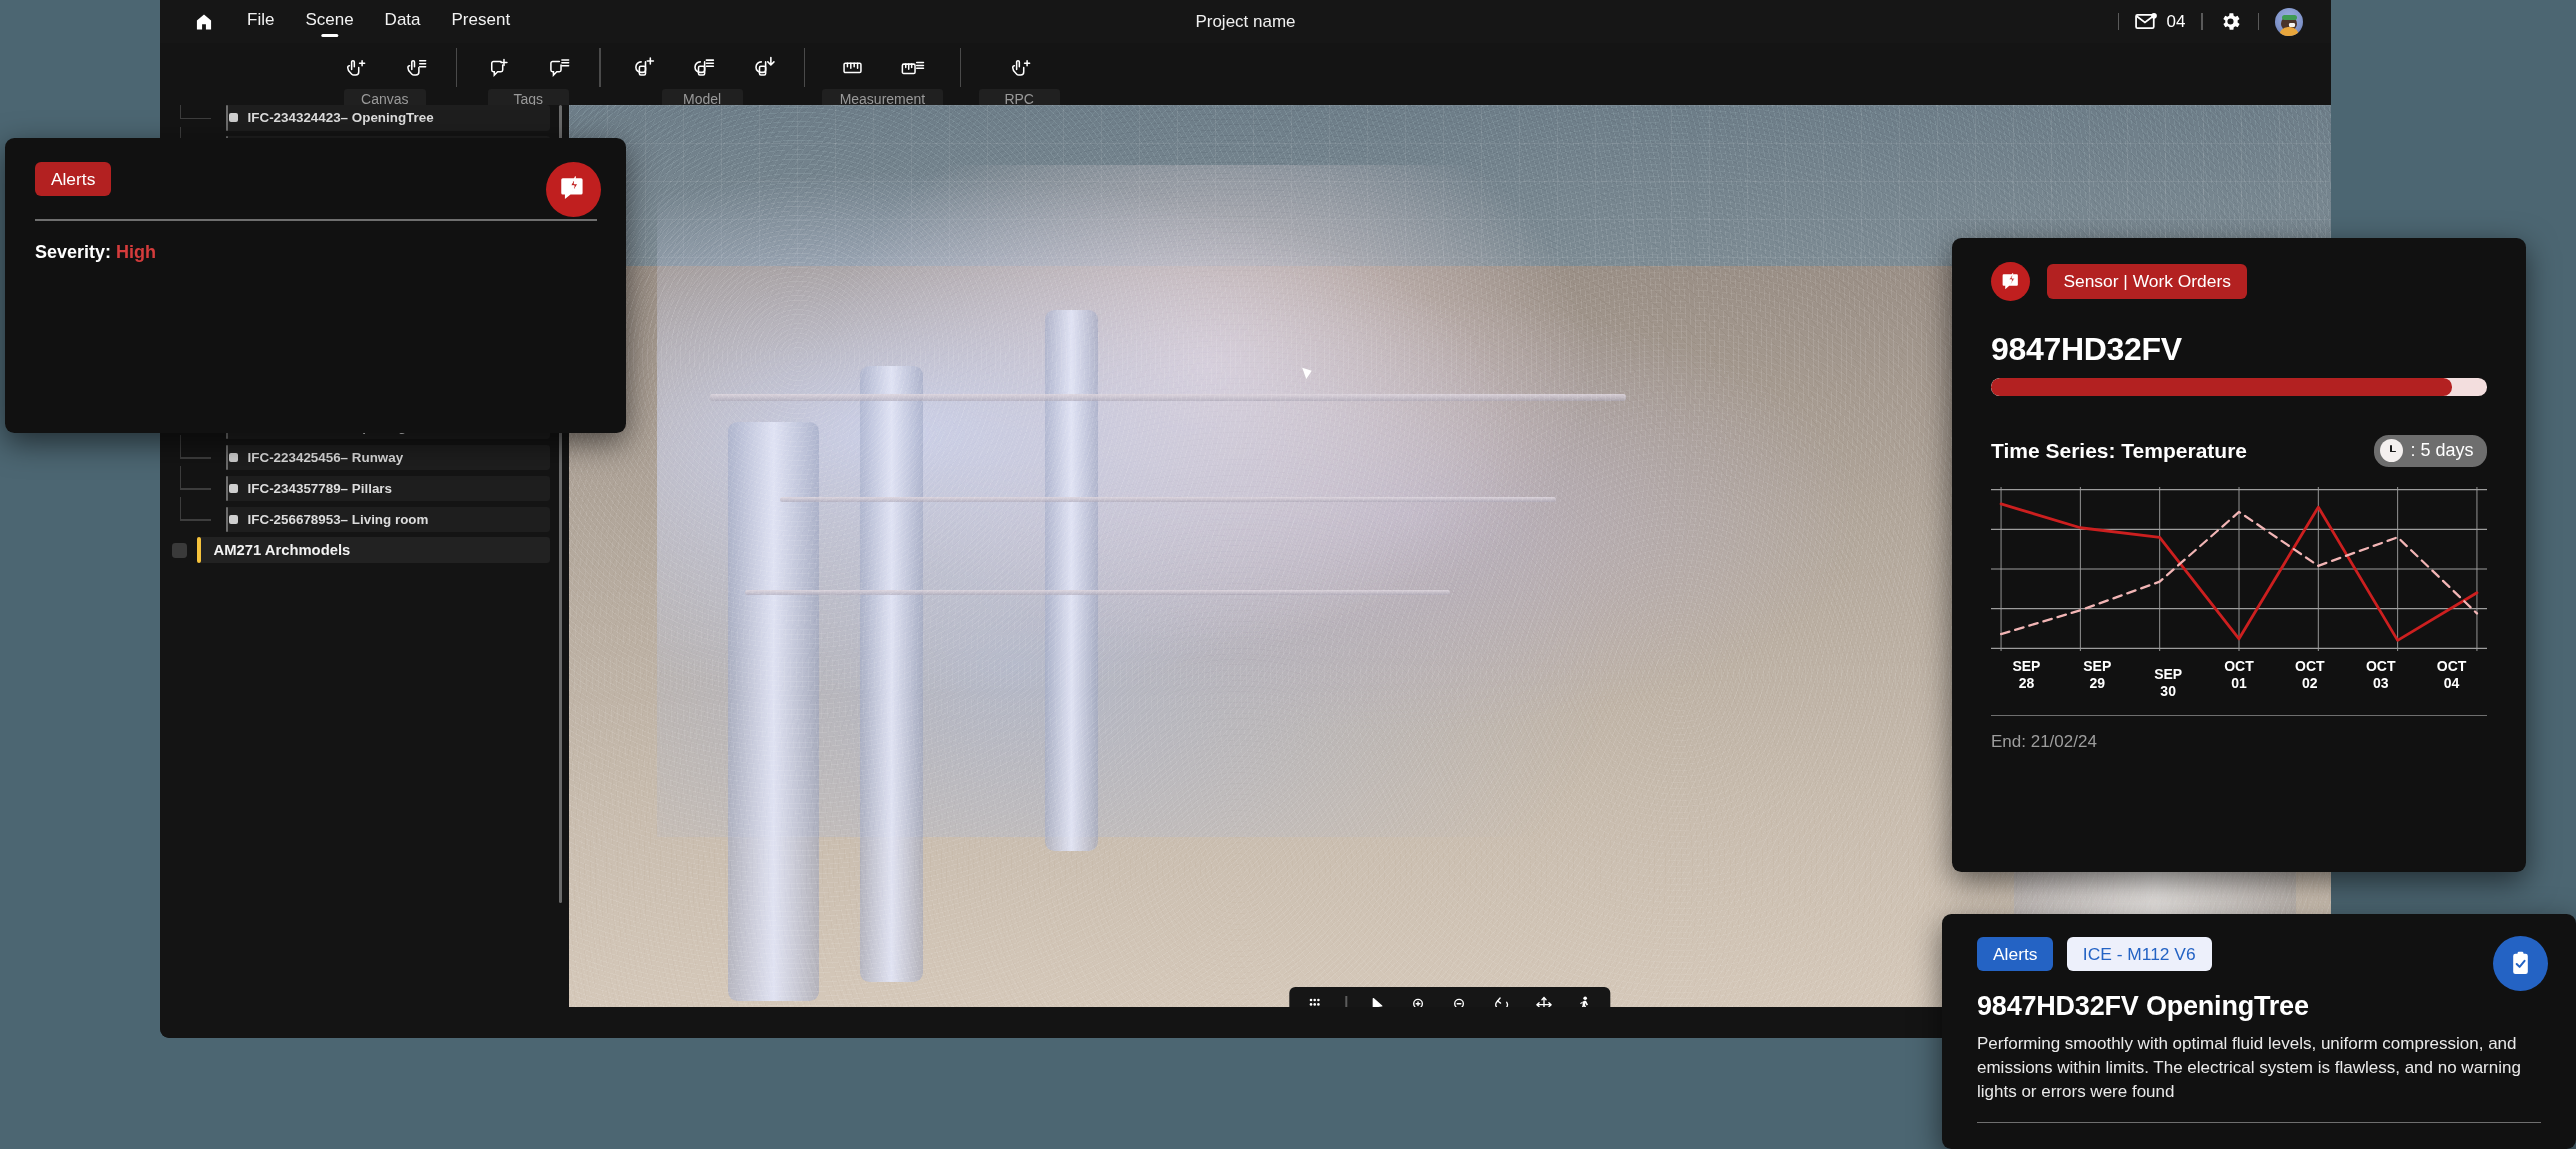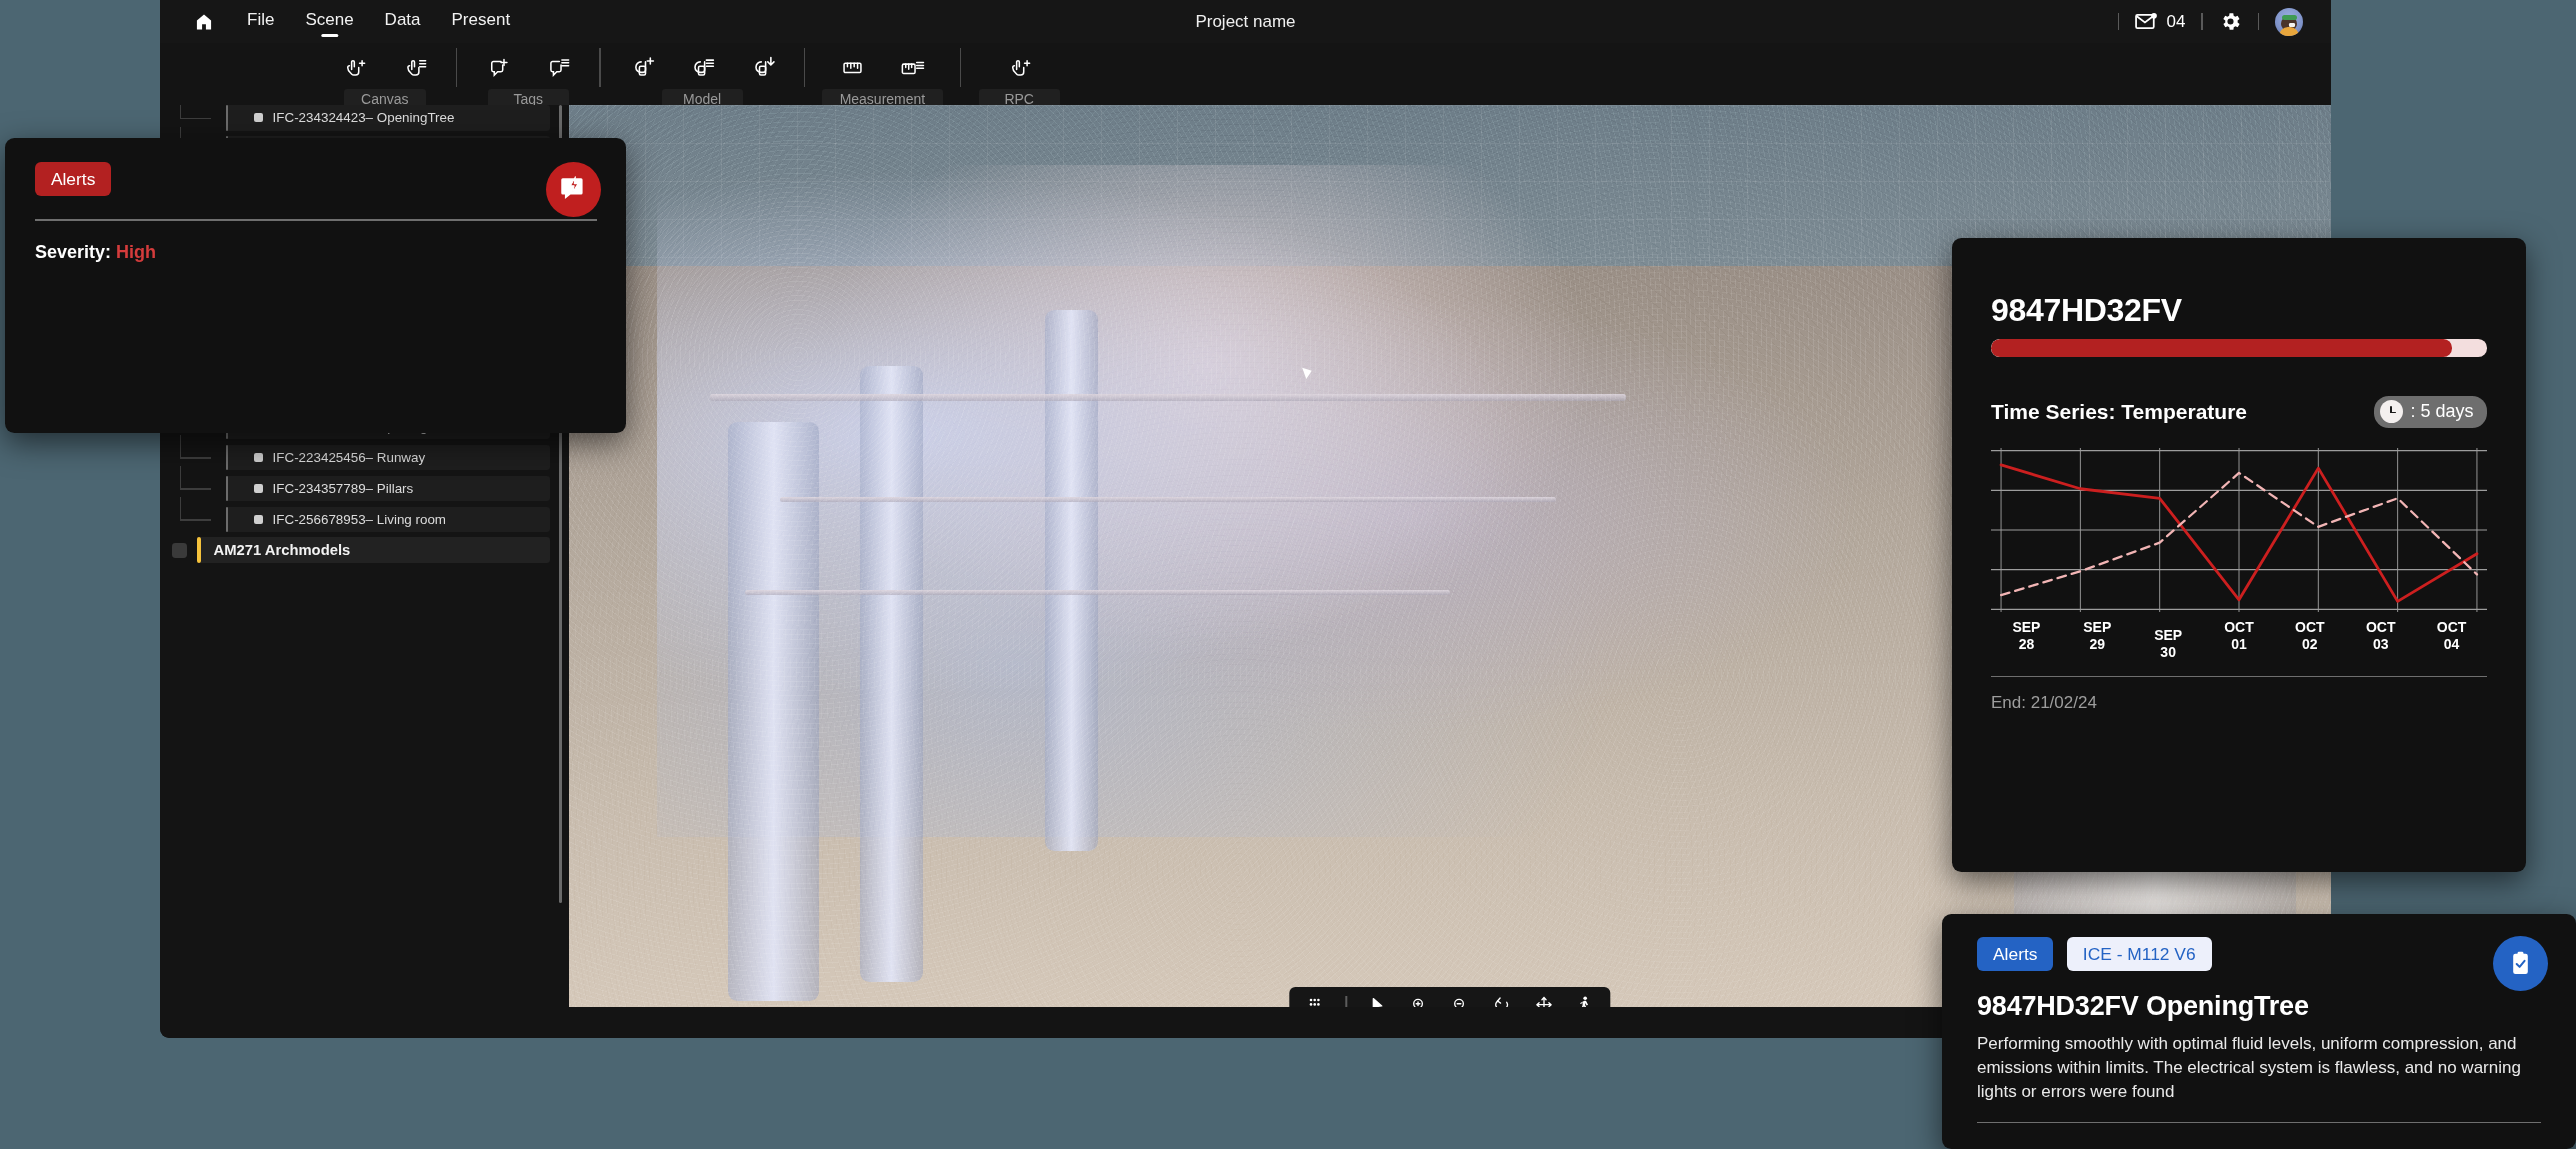--- a/index.html
+++ b/index.html
@@ -110,21 +110,21 @@
   }
   .child-row .elbow::before {
     content:""; position:absolute; left: 5.4px; top: -9.4px; width: 1.3px; height: 22px; background: #3d3d3d;
   }
   .child-row .elbow::after {
     content:""; position:absolute; left: 5.4px; top: 12.7px; width: 31px; height: 1.3px; background: #3d3d3d;
   }
   .child-row .vbar { width: 2.7px; height: 25.5px; background: #6c6c6c; border-radius: 1.3px; flex:0 0 auto; }
   .child-row .label-box {
     flex: 1; height: 25.5px; background: #1e1e1e; border-radius: 0 3.4px 3.4px 0;
-    display: flex; align-items: center; padding-left: 26px; margin-right: 19px; gap: 9.4px;
+    display: flex; align-items: center; padding-left: 1px; margin-right: 19px; gap: 9.4px; font-weight: bold;
   }
   .child-row .dot { width: 8.7px; height: 8.7px; border-radius: 2px; background: #cfcfcf; flex:0 0 auto; }
   .child-row .label-box span { color: #dcdcdc; font-size: 13.4px; }
 
   .sb-scroll {
     position: absolute; right: 6.7px; top: 0px; width: 3.4px; height: 798px;
     background: #6a6a6a; border-radius: 2px; cursor: pointer;
   }
 
   
@@ -630,20 +630,29 @@
       </svg>
     </div>
     <div class="hr"></div>
     <div class="sev-row">
       <span>Severity:</span>
       <span class="val">High</span>
     </div>
   </div>
 
   <div class="card" id="sensor-card">
+    <div class="sensor-head">
+      <div style="width:39px;height:39px;border-radius:50%;background:#c01f1f;display:flex;align-items:center;justify-content:center;flex:0 0 auto;">
+        <svg width="20" height="20" viewBox="0 0 26 26">
+          <path d="M3.5 3h17a1.4 1.4 0 0 1 1.4 1.4v12.2a1.4 1.4 0 0 1-1.4 1.4h-9.8l-5.2 4.4V18H3.5A1.4 1.4 0 0 1 2.1 16.6V4.4A1.4 1.4 0 0 1 3.5 3z" fill="#ffffff"></path>
+          <path d="M15.2 1.8 10.6 10h3.4l-1.6 6.6 5.4-8.6h-3.6z" fill="#c01f1f" stroke="#ffffff" stroke-width="1.1" stroke-linejoin="round"></path>
+        </svg>
+      </div>
+      <span class="pill pill-red">Sensor | Work Orders</span>
+    </div>
 
     <div class="sensor-id">9847HD32FV</div>
 
     <div class="temp-bar">
       <div class="temp-bar-fill" id="temp-fill" style="width: 93%;"></div>
     </div>
 
     <div class="ts-head">
       <span class="ts-title">Time Series: Temperature</span>
       <span class="ts-badge">

